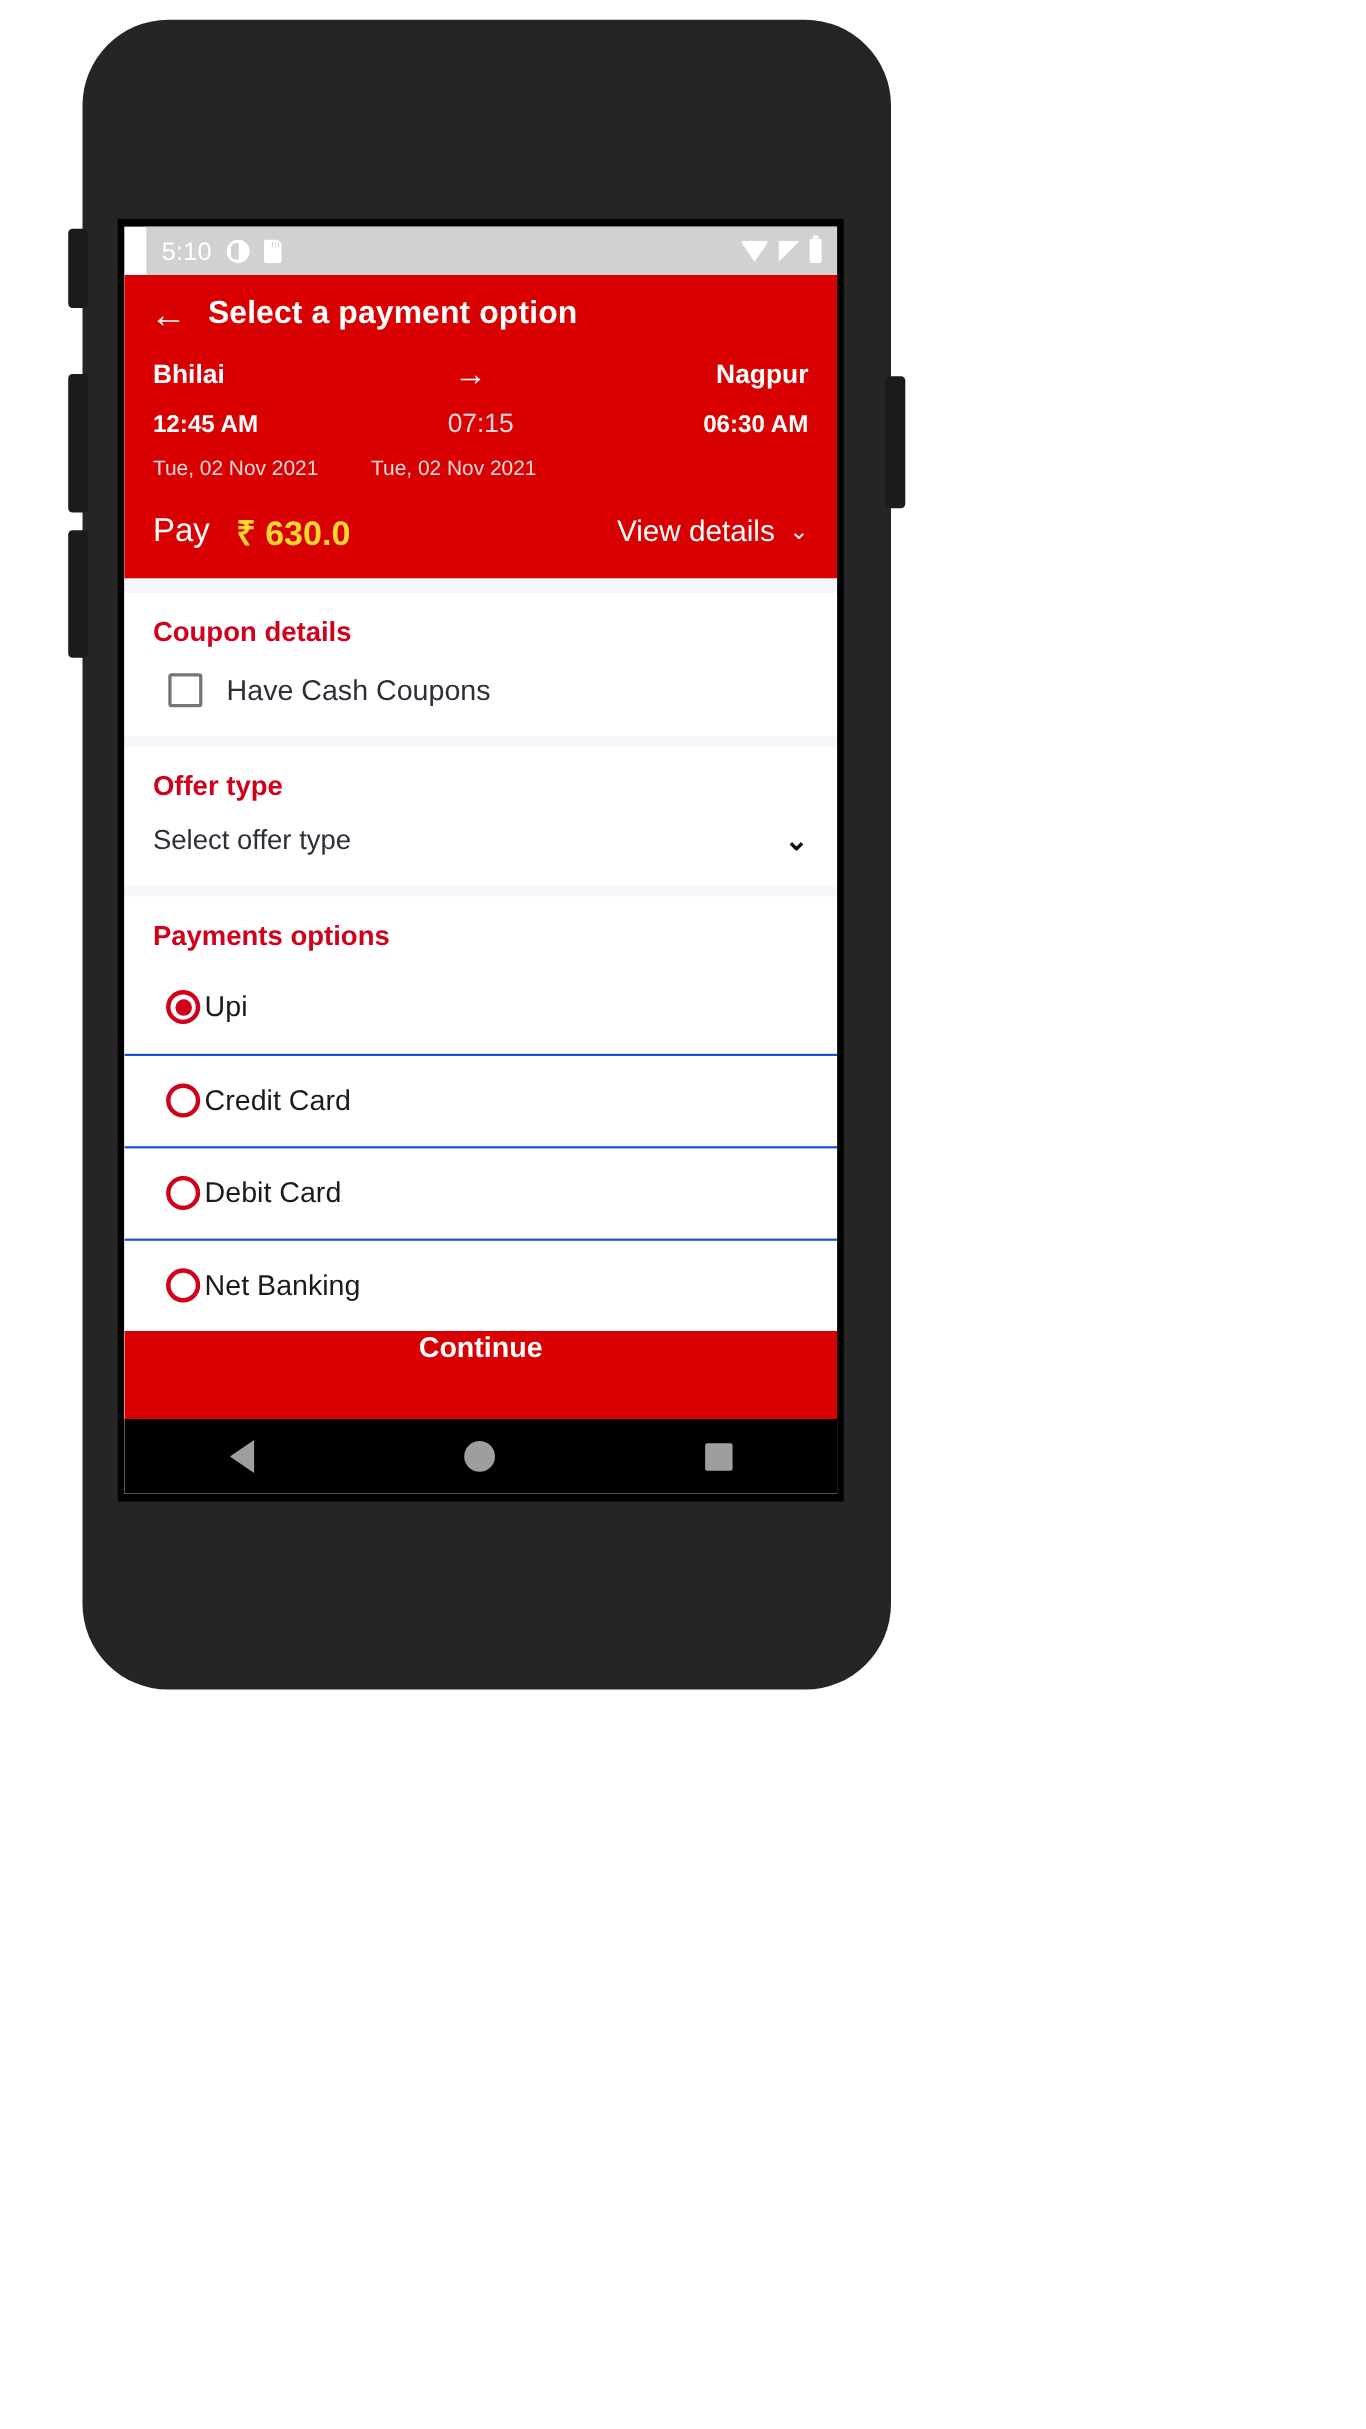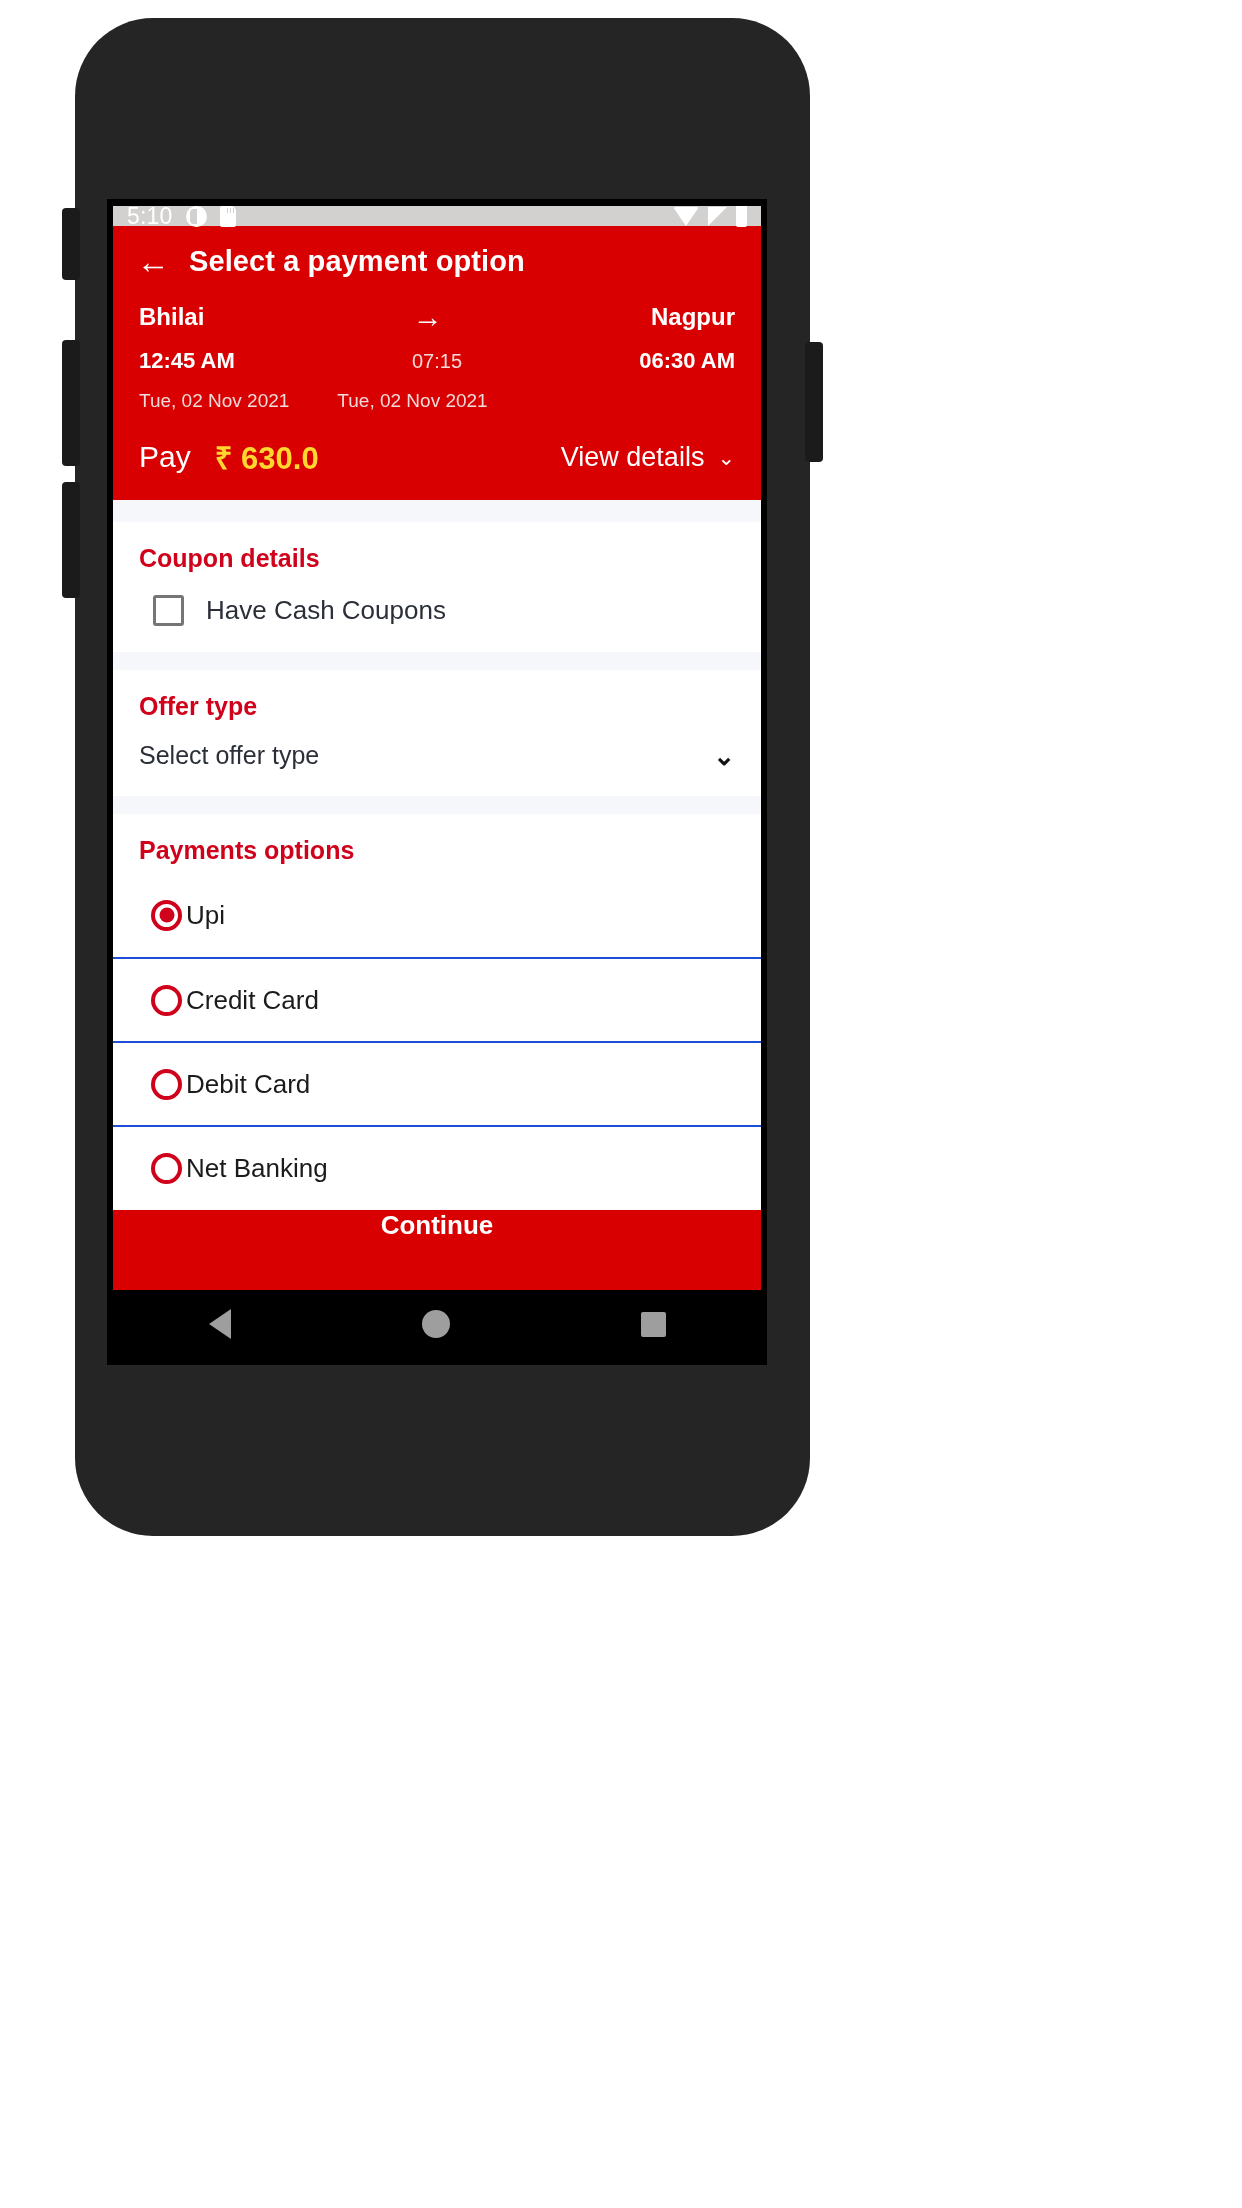--- a/index.html
+++ b/index.html
@@ -46,26 +46,27 @@
     left:6px; top:7px;
     width:648px; height:1152px;
     background:#ffffff;
     overflow:hidden;
     display:flex;
     flex-direction:column;
   }
 
   
   .statusbar {
-    height:20px;
+    height:44px;
     background:#d3d1d0;
     display:flex;
     align-items:center;
     padding:0 14px;
     flex:0 0 auto;
+    margin-left:20px;
   }
   .sb-left { display:flex; align-items:center; gap:13px; }
   .sb-time {
     color:#ffffff;
     font-size:23px;
     font-weight:400;
     letter-spacing:0.2px;
   }
   .sb-right { margin-left:auto; display:flex; align-items:center; gap:9px; }
   .ico-circle {
@@ -155,21 +156,21 @@
     font-size:30px;
     line-height:1;
   }
   .time {
     color:#ffffff;
     font-size:22px;
     font-weight:bold;
   }
   .duration {
     color:#f3d9d9;
-    font-size:20px;
+    font-size:24px;
     font-weight:400;
   }
   .date {
     color:#f0dada;
     font-size:19px;
     font-weight:400;
   }
   .row-gap-a { margin-top:16px; }
   .row-gap-b { margin-top:16px; }
 

